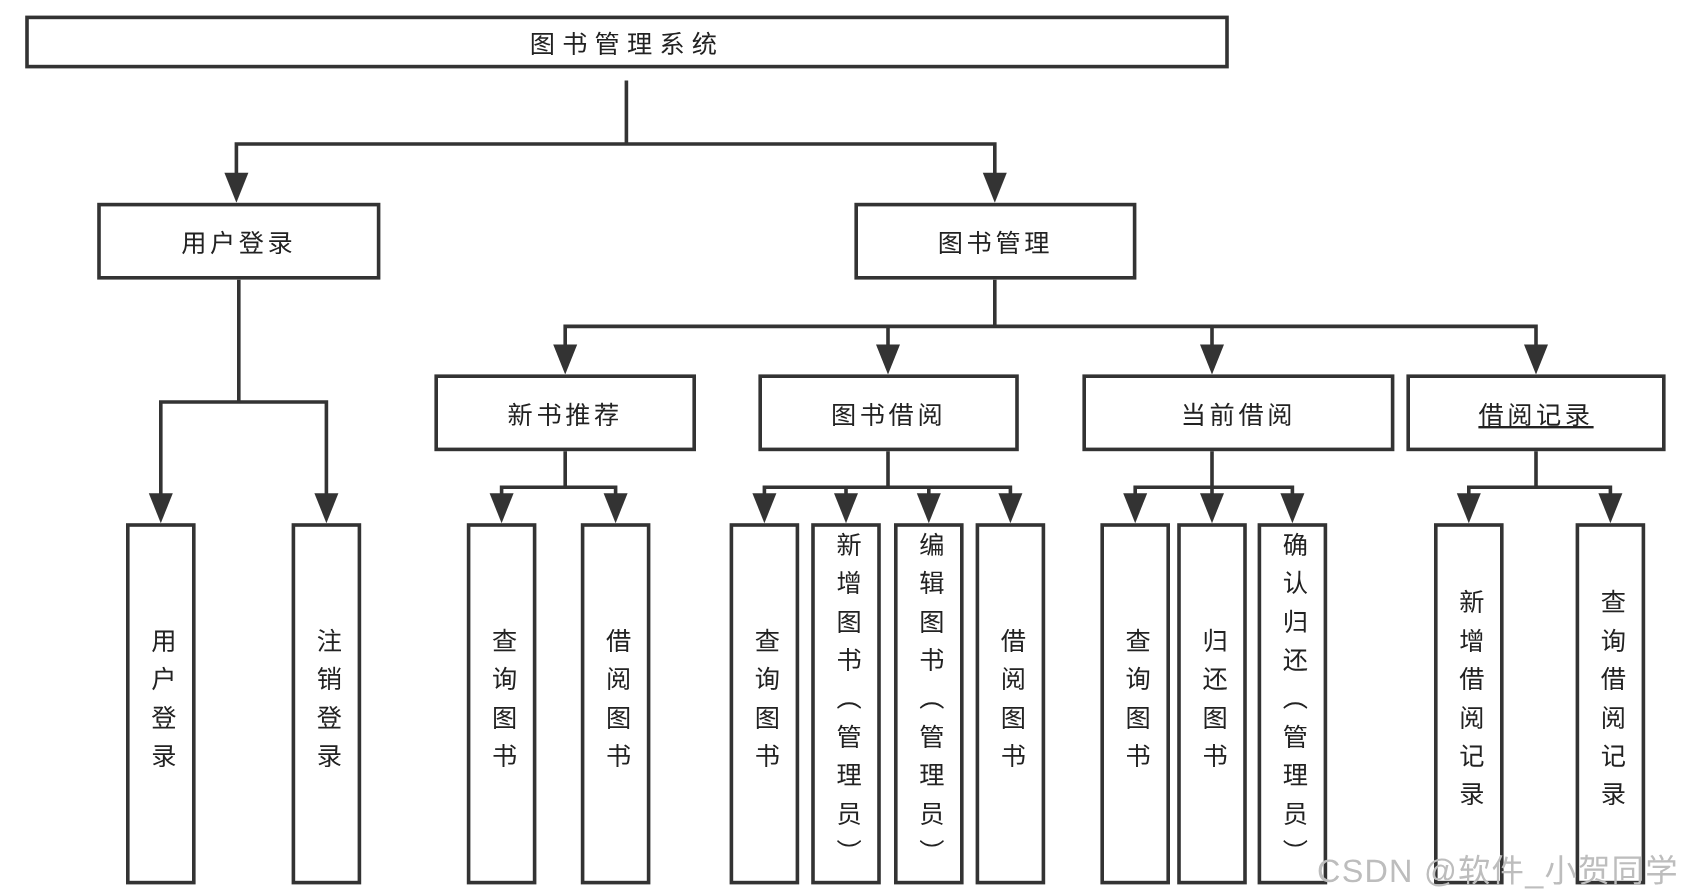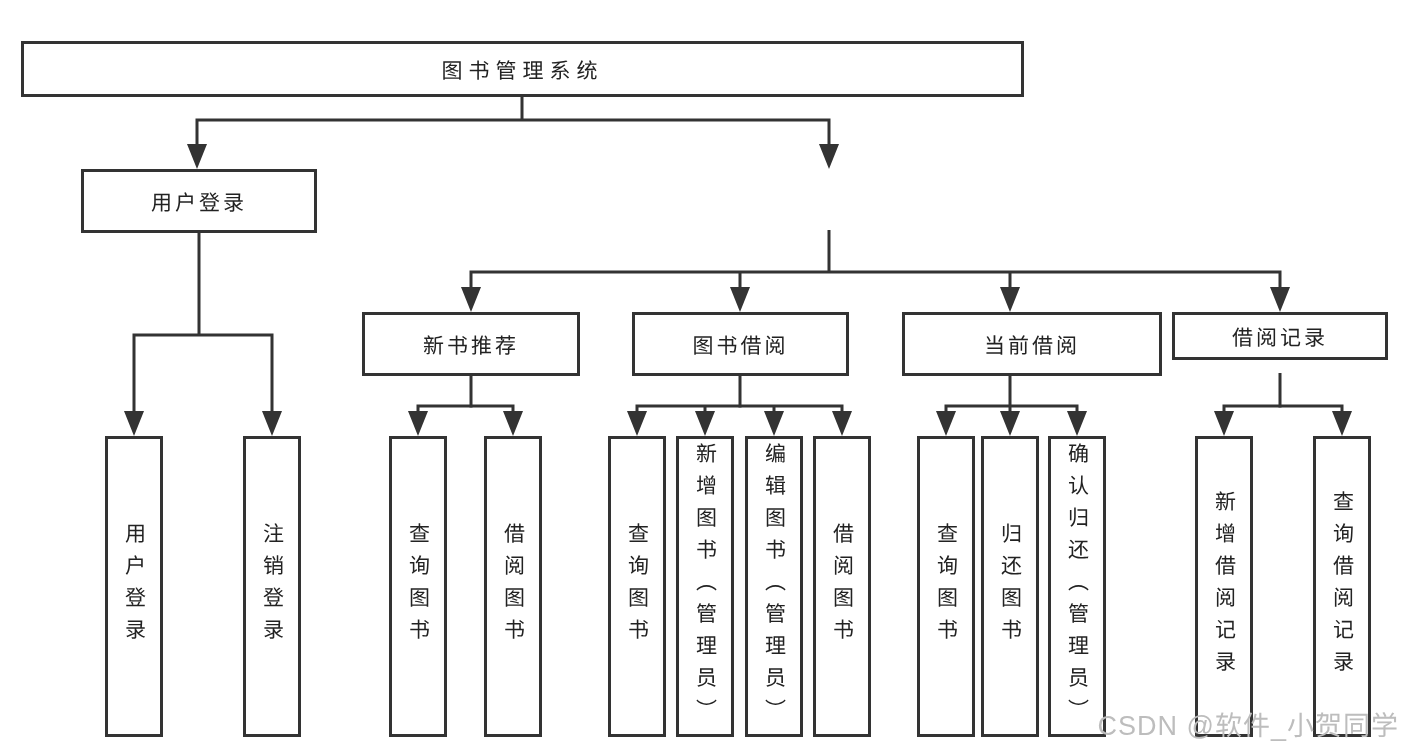--- a/index.html
+++ b/index.html
@@ -90,28 +90,29 @@
       <polygon points="764,411 784,411 774,436"></polygon>
       <polygon points="832,411 852,411 842,436"></polygon>
       <polygon points="936,411 956,411 946,436"></polygon>
       <polygon points="1000,411 1020,411 1010,436"></polygon>
       <polygon points="1067,411 1087,411 1077,436"></polygon>
       <polygon points="1214,411 1234,411 1224,436"></polygon>
       <polygon points="1332,411 1352,411 1342,436"></polygon>
     </g>
   </svg>
 
-  <div class="node hbox root" style="left:21px; top:13px; width:1003px; height:56px;margin-top:28px;">图书管理系统</div>
+  <div class="node hbox root" style="left:21px; top:13px; width:1003px; height:44px;">图书管理系统</div>
 
   <div class="node hbox" style="left:81px; top:169px; width:236px; height:64px;">用户登录</div>
+  <div class="node hbox" style="left:712px; top:169px; width:235px; height:64px;">图书管理</div>
 
   <div class="node hbox" style="left:632px; top:312px; width:217px; height:64px;">图书借阅</div>
   <div class="node hbox" style="left:362px; top:312px; width:218px; height:64px;">新书推荐</div>
   <div class="node hbox" style="left:902px; top:312px; width:260px; height:64px;">当前借阅</div>
-  <div class="node hbox" style="left:1172px; top:312px; width:216px; height:48px;">借阅记录</div>
+  <div class="node hbox" style="left:1172px; top:312px; width:216px; height:64px;text-decoration:underline;">借阅记录</div>
 
   <div class="node vbox" style="left:105px;">用户登录</div>
   <div class="node vbox" style="left:243px;">注销登录</div>
 
   <div class="node vbox" style="left:389px;">查询图书</div>
   <div class="node vbox" style="left:484px;">借阅图书</div>
 
   <div class="node vbox" style="left:608px;">查询图书</div>
   <div class="node vbox" style="left:676px;">新增图书（管理员）</div>
   <div class="node vbox" style="left:745px;">编辑图书（管理员）</div>

